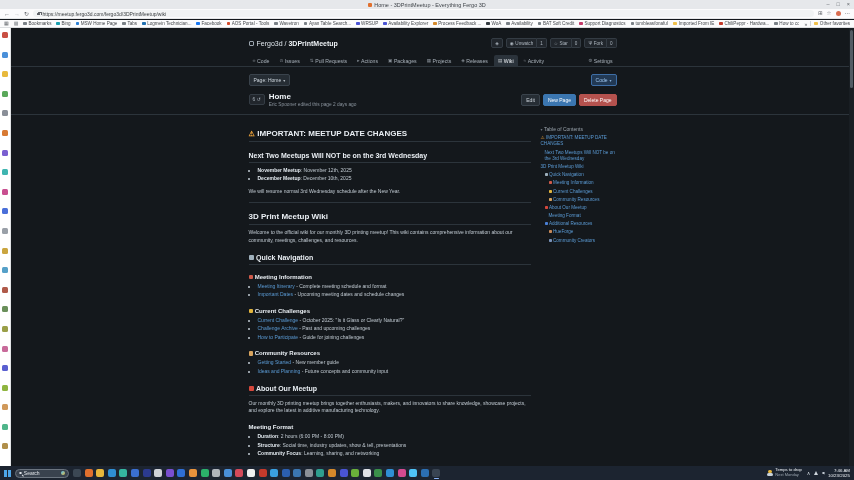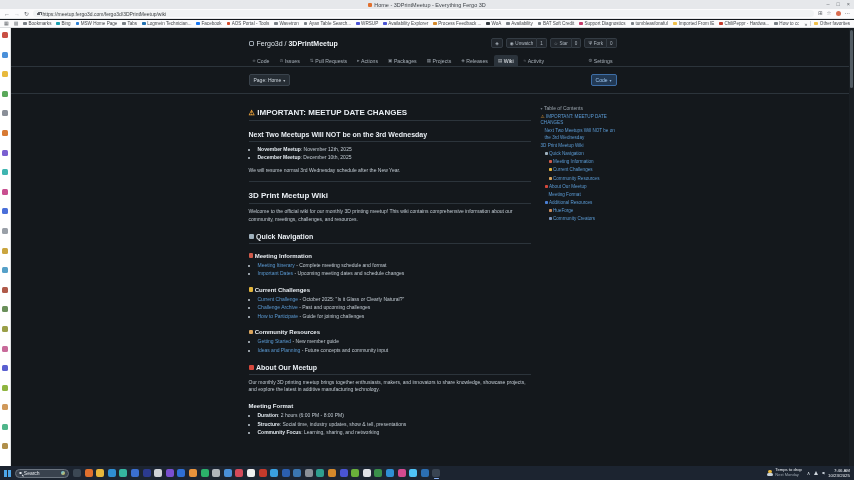--- a/index.html
+++ b/index.html
@@ -374,20 +374,35 @@
     <div class="wiki-head-wrap">
       <div class="container wiki-head">
         <div class="wh-row1">
           <span class="btn btn-dark">
             <span>Page: Home</span>
             <span class="caret">▾</span>
           </span>
           <span class="btn btn-code">
             <span>Code</span>
             <span class="caret">▾</span>
+          </span>
+        </div>
+        <div class="wh-row2">
+          <span class="rev-badge">
+            <span>6</span>
+            <span>↺</span>
+          </span>
+          <span>
+            <div class="wh-title">Home</div>
+            <div class="wh-sub">Eric Spooner edited this page 2 days ago</div>
+          </span>
+          <span class="wh-btns">
+            <span class="btn btn-dark">Edit</span>
+            <span class="btn btn-primary">New Page</span>
+            <span class="btn btn-danger">Delete Page</span>
           </span>
         </div>
       </div>
     </div>
 
     <div class="container main">
       <div class="md" id="wiki-content">
           <h1>
             <span class="hicon-glyph" style="color: rgb(245, 168, 60);">⚠</span>
             <span>IMPORTANT: MEETUP DATE CHANGES</span>

